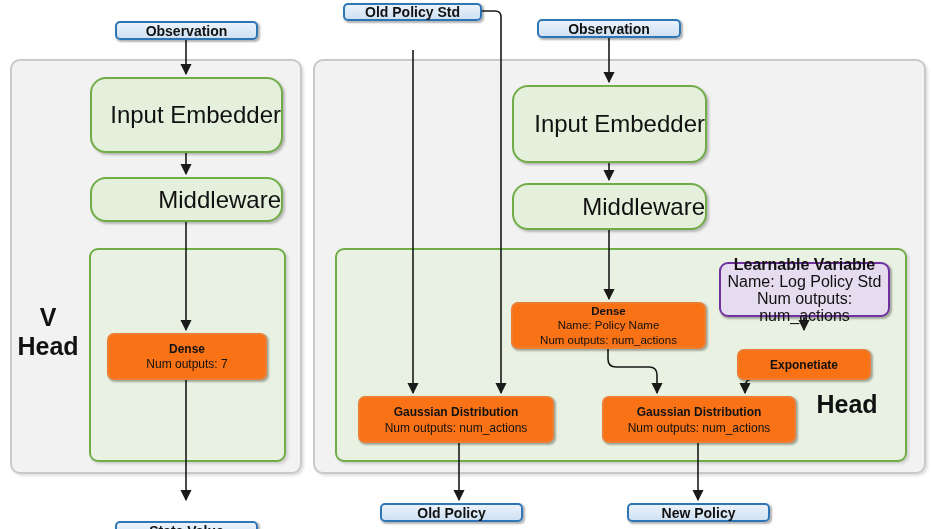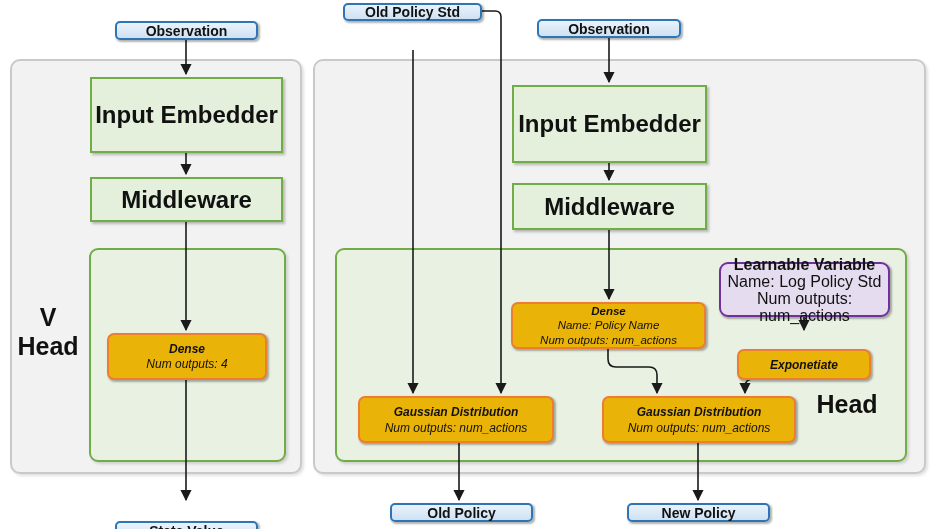--- a/index.html
+++ b/index.html
@@ -11,24 +11,24 @@
          box-shadow:2px 2px 3px rgba(0,0,0,0.12);}
   .green-container{position:absolute;background:#e9f2e2;border:2.5px solid #70ad47;border-radius:9px;
          box-shadow:2px 2px 3px rgba(0,0,0,0.15);}
 
   
   .node{position:absolute;display:flex;flex-direction:column;align-items:center;justify-content:center;
         text-align:center;box-sizing:border-box;color:#111111;}
   .blue{background:linear-gradient(180deg,#eaf2fb 0%,#cfe1f3 100%);border:2.5px solid #2e75b6;
         border-radius:5px;font-weight:bold;font-size:14px;
         box-shadow:1.5px 1.5px 2px rgba(0,0,0,0.3);}
-  .green{background:#e4f0dc;border:2.5px solid #70ad47;border-radius:0;font-weight:bold;font-size:24px;
-        box-shadow:2px 2px 2.5px rgba(0,0,0,0.25);}
-  .orange{background:#eab308;border:2.5px solid #ed7d31;border-radius:7px;font-size:12px;
-        box-shadow:1.5px 1.5px 2px rgba(0,0,0,0.3);font-style:italic;}
+  .green{background:#e4f0dc;border:2.5px solid #70ad47;border-radius:16px;font-weight:normal;font-size:24px;
+        box-shadow:2px 2px 2.5px rgba(0,0,0,0.25);align-items:flex-end;}
+  .orange{background:#f97316;border:2.5px solid #ed7d31;border-radius:7px;font-size:12px;
+        box-shadow:1.5px 1.5px 2px rgba(0,0,0,0.3);}
   .purple{background:#e6dcf0;border:2.5px solid #7030a0;border-radius:9px;font-size:12px;
         box-shadow:1.5px 1.5px 2px rgba(0,0,0,0.3);}
   .node .title{font-weight:bold;}
   .small-lines{line-height:15px;}
   .purple .small-lines{line-height:17px;}
 
   
   .head-label{position:absolute;font-weight:bold;font-size:25px;color:#111111;text-align:center;line-height:29px;}
 
   
@@ -82,38 +82,38 @@
   </div>
   <div class="node blue" style="left:343px;top:3px;width:139px;height:18px;">
     <span>Old Policy Std</span>
   </div>
   <div class="node blue" style="left:537px;top:19px;width:144px;height:19px;">
     <span>Observation</span>
   </div>
   <div class="node blue" style="left:115px;top:521px;width:143px;height:20px;">
     <span>State Value</span>
   </div>
-  <div class="node blue" style="left:390px;top:503px;width:143px;height:19px;">
+  <div class="node blue" style="left:380px;top:503px;width:143px;height:19px;">
     <span>Old Policy</span>
   </div>
   <div class="node blue" style="left:627px;top:503px;width:143px;height:19px;">
     <span>New Policy</span>
   </div>
 
   <div class="node green" style="left:90px;top:77px;width:193px;height:76px;">
     <span>Input Embedder</span>
   </div>
   <div class="node green" style="left:90px;top:177px;width:193px;height:45px;">
     <span>Middleware</span>
   </div>
 
   <div class="node orange" style="left:107px;top:333px;width:160px;height:47px;">
     <div class="small-lines">
       <div class="title">Dense</div>
-      <div>Num outputs: 4</div>
+      <div>Num outputs: 7</div>
     </div>
   </div>
 
   <div class="node green" style="left:512px;top:85px;width:195px;height:78px;">
     <span>Input Embedder</span>
   </div>
   <div class="node green" style="left:512px;top:183px;width:195px;height:47px;">
     <span>Middleware</span>
   </div>
 

